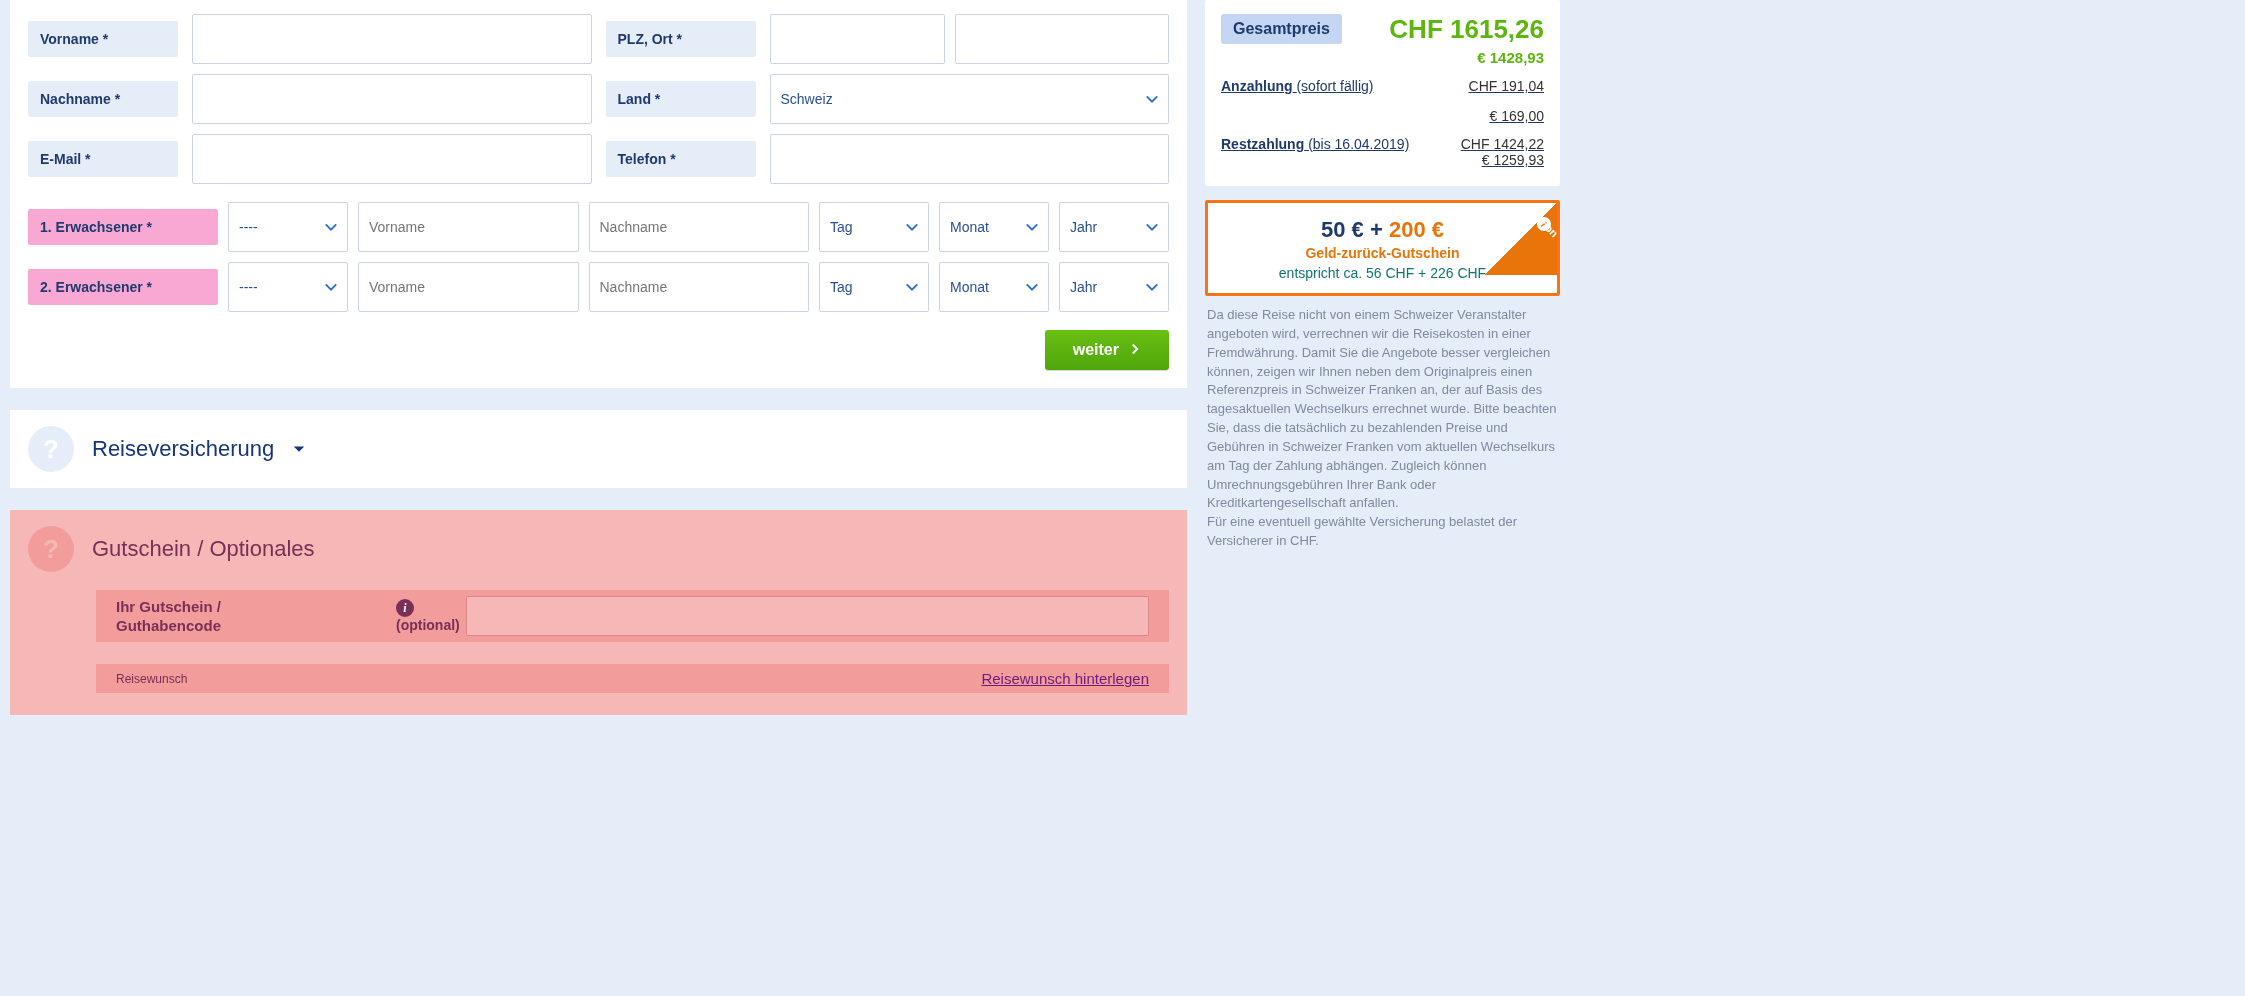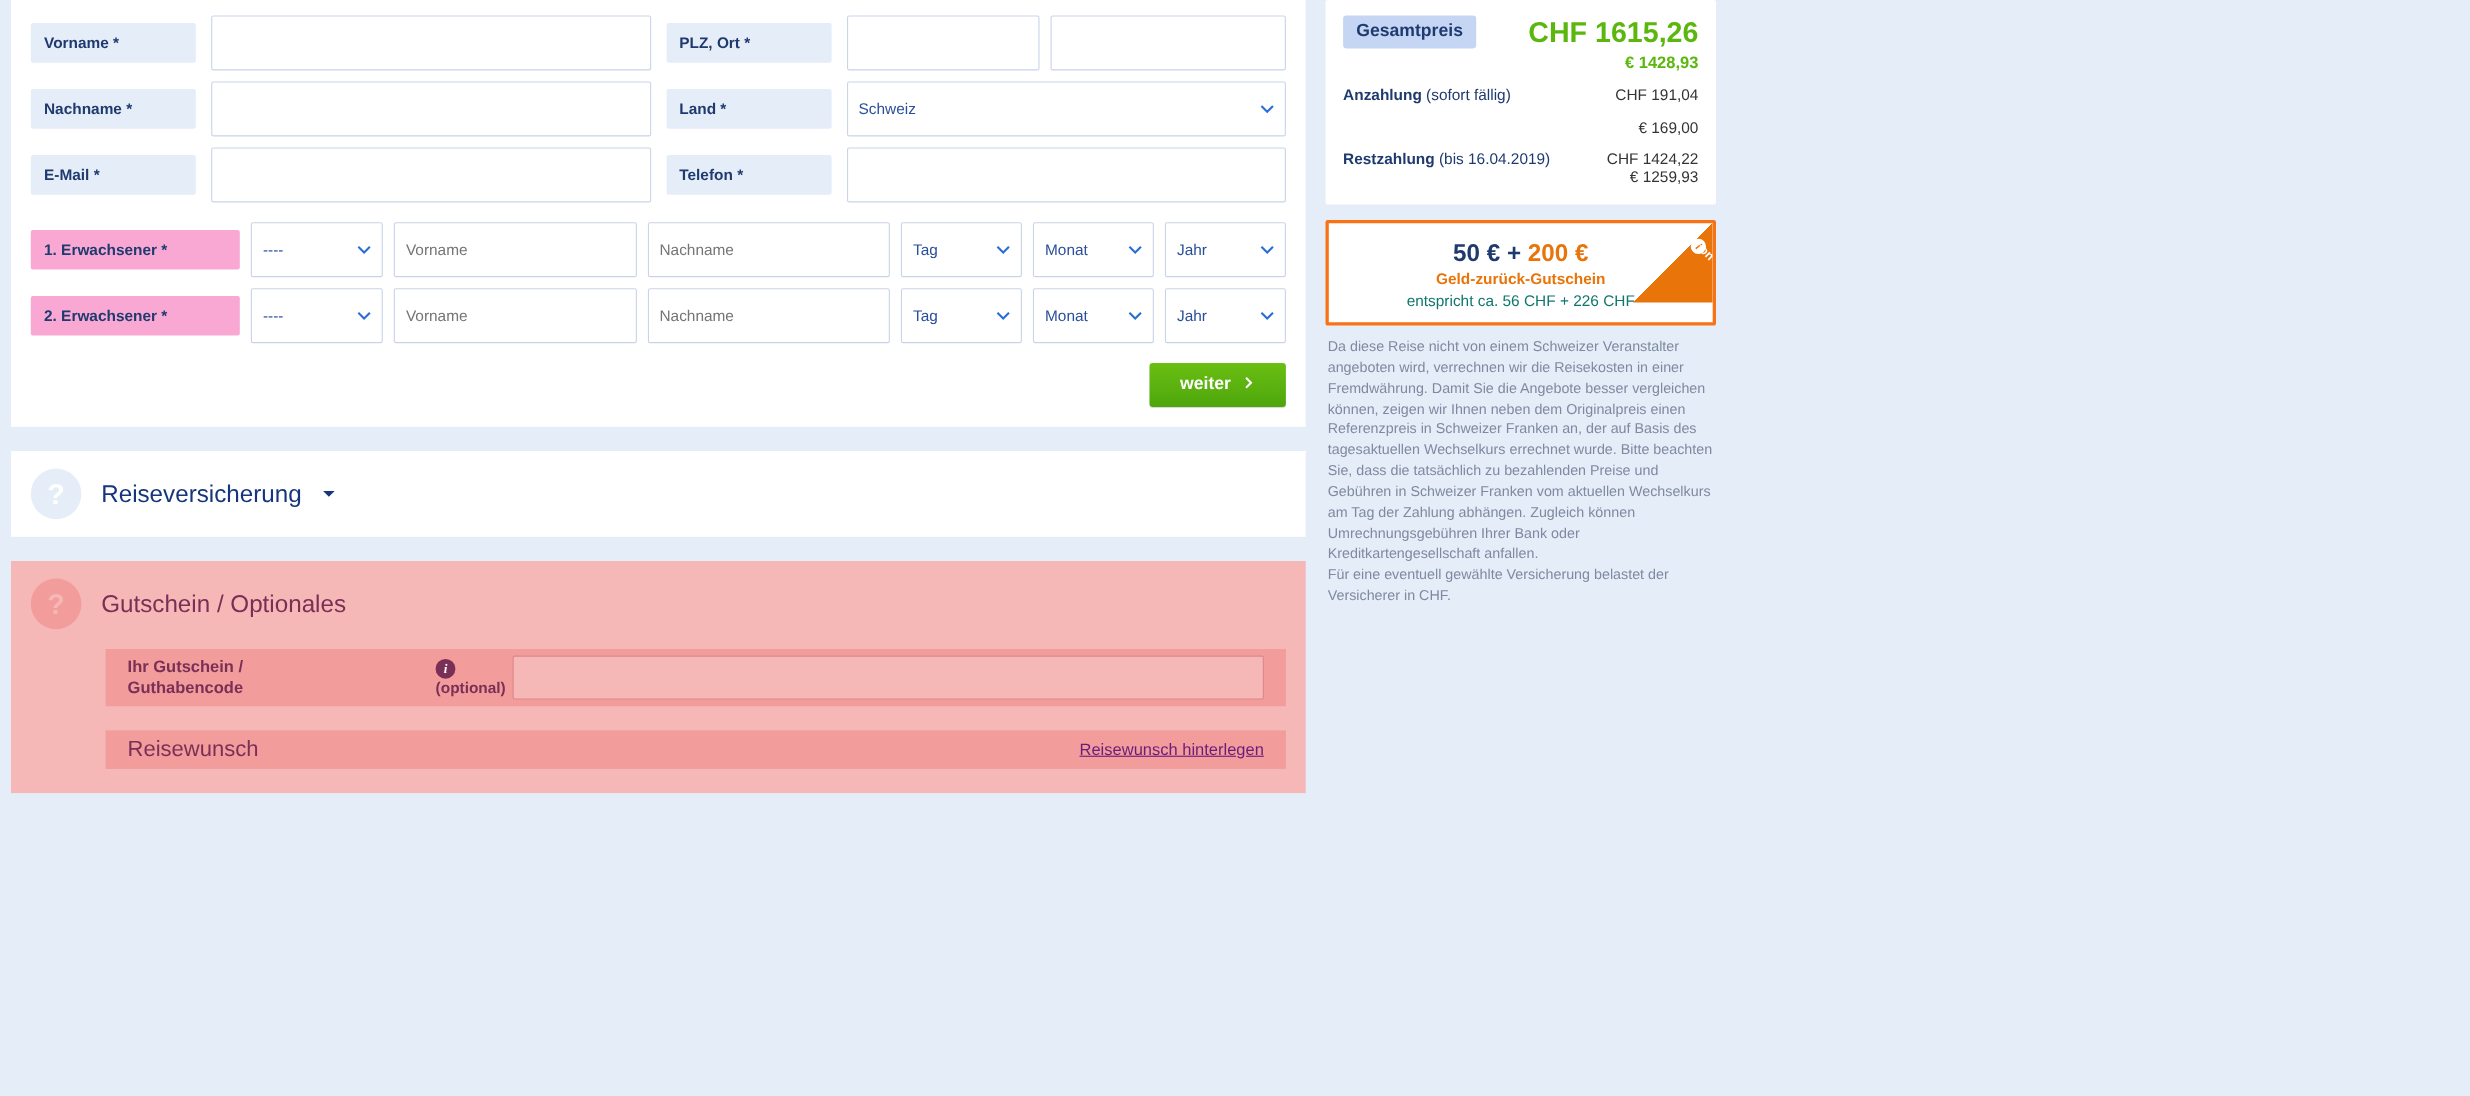--- a/index.html
+++ b/index.html
@@ -118,36 +118,36 @@
   .coupon-box .info-ico {
     display:inline-flex; width:18px; height:18px; border-radius:50%;
     background:#7a2f56; color:#fff; font-style:italic; font-weight:bold;
     align-items:center; justify-content:center; font-size:12px; margin-right:6px;
     font-family: Georgia, serif;
   }
   .coupon-box .coupon-input {
     height:40px; width:100%; border:1px solid #d88; background:#f6b7b7;
   }
   .wish-box { display:flex; justify-content:space-between; align-items:center; margin-bottom:0; }
-  .wish-box .wish-lbl { color:#7a2f56; font-size:20px; }
+  .wish-box .wish-lbl { color:#7a2f56; font-size:12px; }
   .wish-box a { color:#6a1d7a; text-decoration:underline; font-size:15px; }
 
   
   .side-panel {
     background:#fff; padding: 14px 16px 18px 16px; margin-bottom: 14px;
     border-radius: 2px;
   }
   .price-row { display:flex; justify-content:space-between; align-items:flex-start; margin-bottom:4px; }
   .price-row .label-pill {
     background:#c5d5f4; color:#1f3a6e; font-weight:bold;
     padding:6px 12px; border-radius:3px; font-size:16px;
   }
   .price-row .big { color:#5bb70e; font-size:26px; font-weight:bold; text-align:right; }
   .price-row .sub { color:#5bb70e; font-size:15px; font-weight:bold; text-align:right; width:100%; }
-  .pay-row { display:flex; justify-content:space-between; margin-top:12px; font-size:14px; }
+  .pay-row { display:flex; justify-content:space-between; margin-top:12px; font-size:14px;text-decoration:underline; }
   .pay-row .k { color:#1f3a6e; }
   .pay-row .k b { font-weight:bold; }
   .pay-row .v { text-align:right; color:#333; }
 
   .promo {
     position:relative; overflow:hidden;
     border:3px solid #f97316; border-radius:2px;
     padding: 14px 10px 12px 10px; text-align:center;
     background:#fff;
   }

